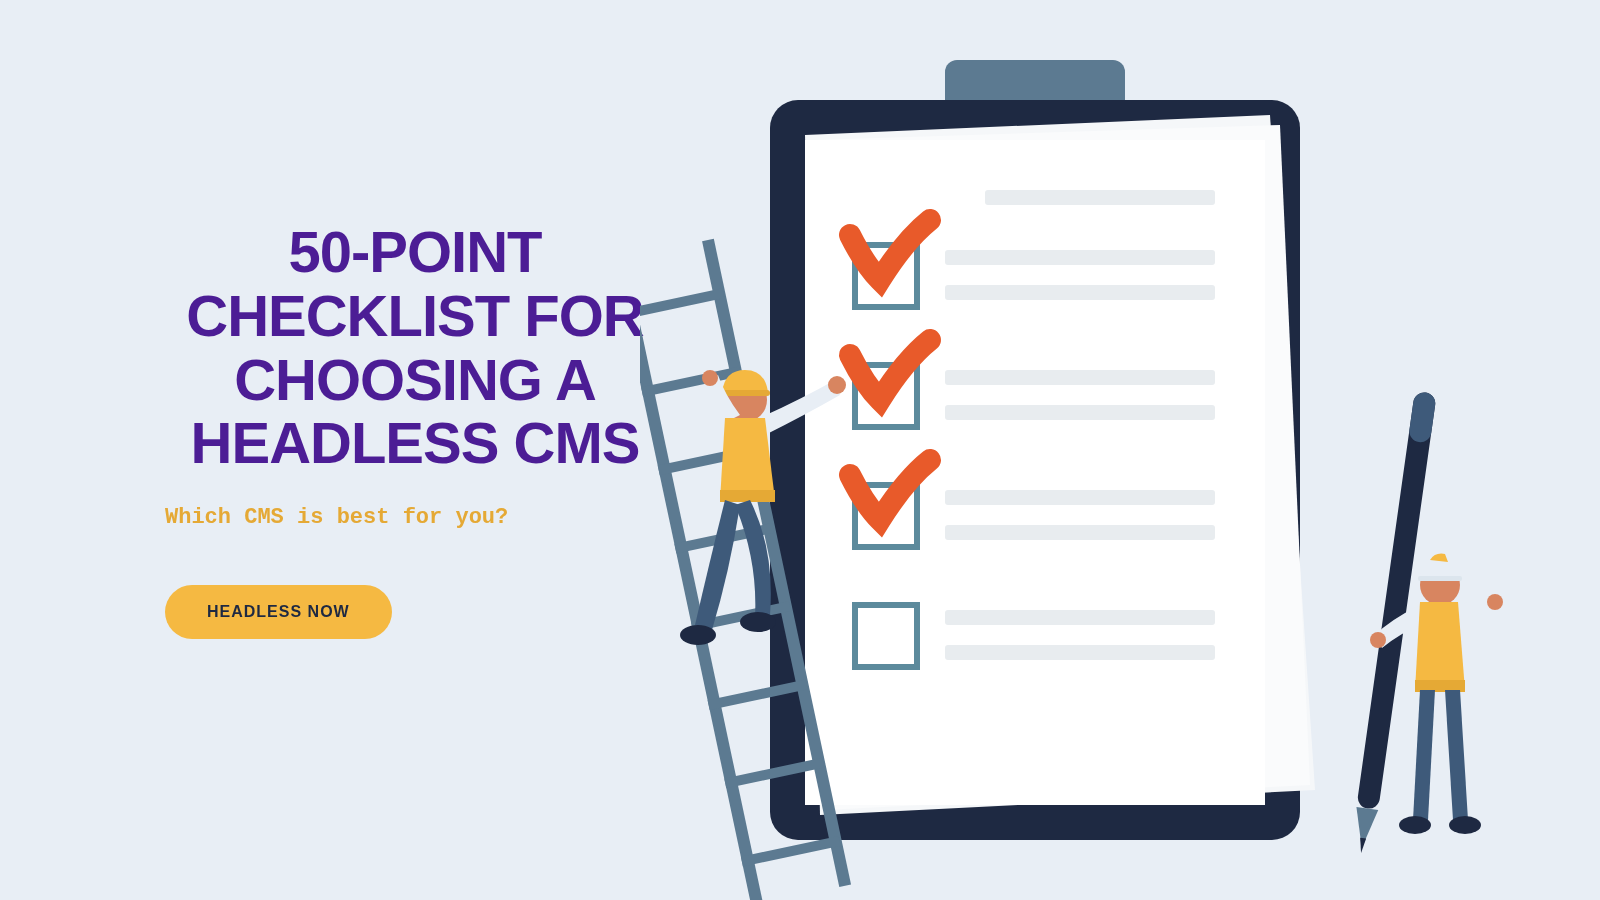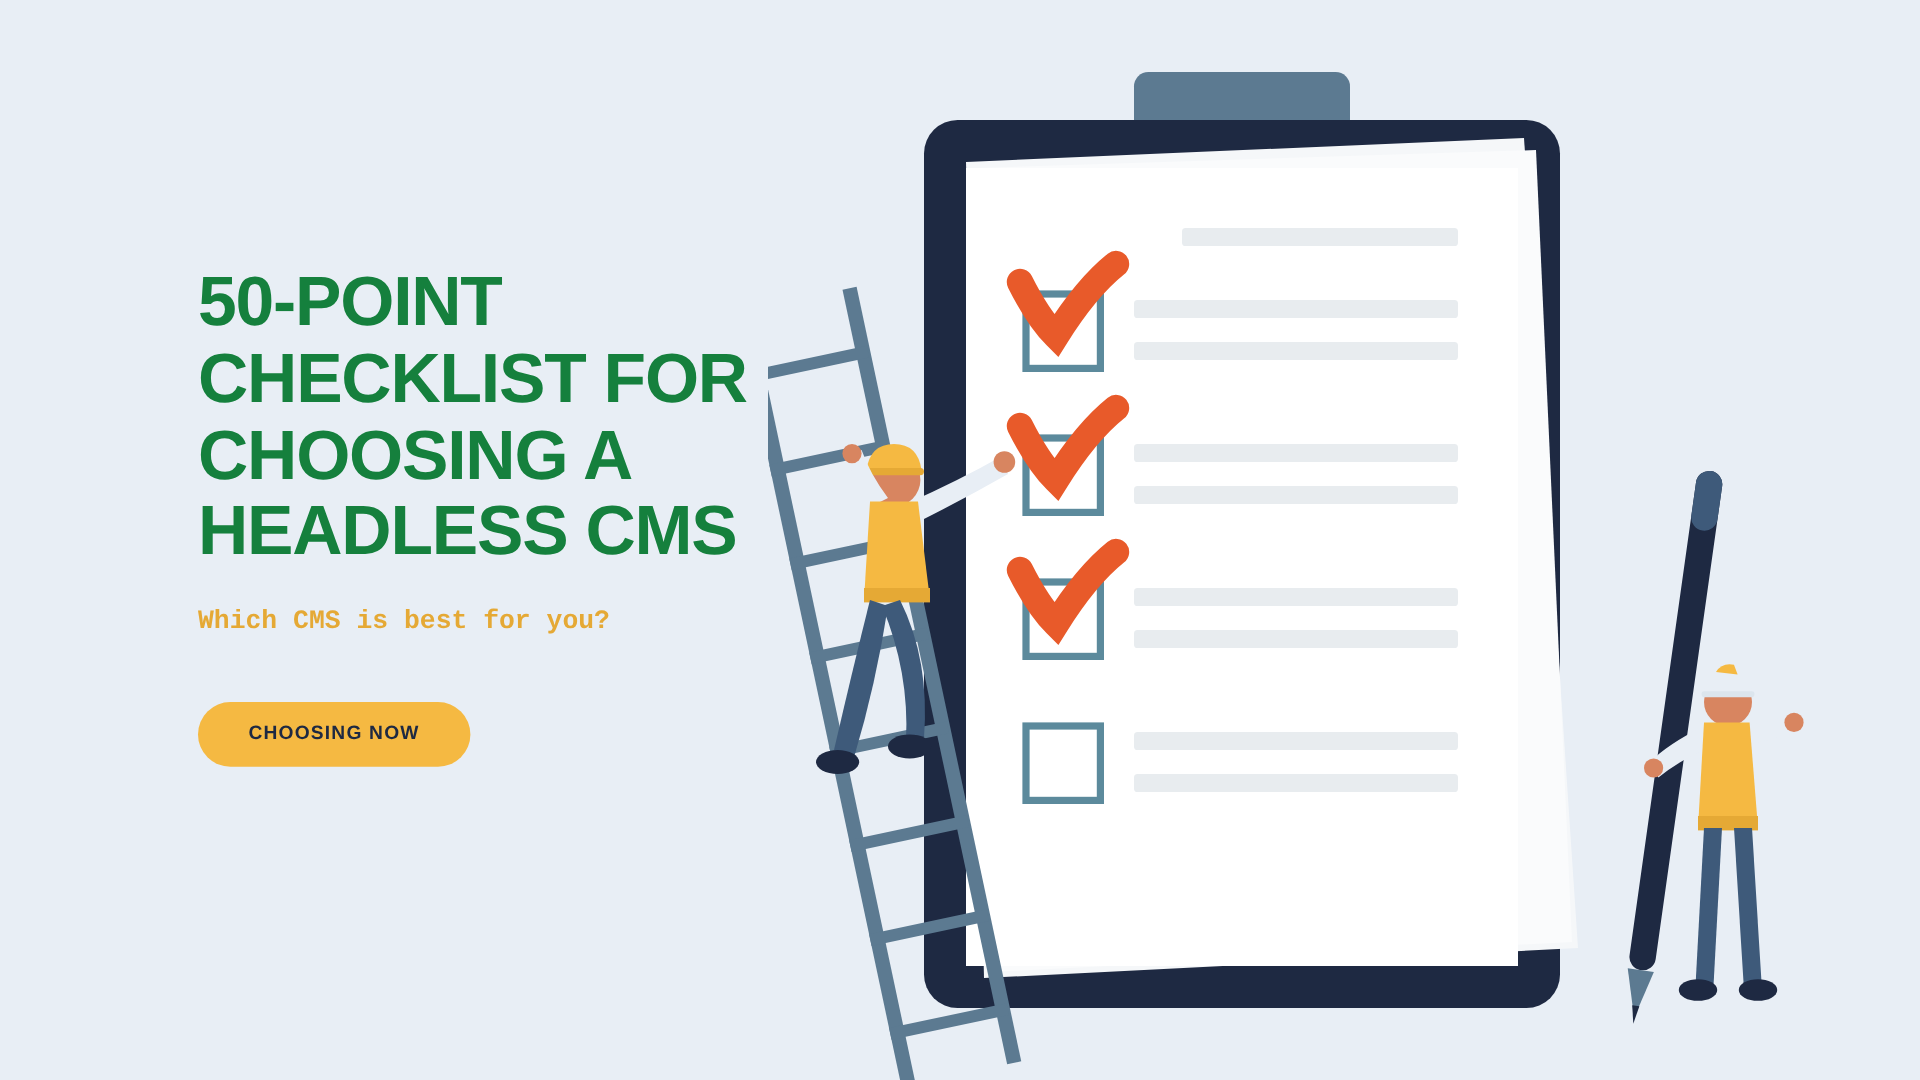--- a/index.html
+++ b/index.html
@@ -13,24 +13,25 @@
     }
     .content {
       position: absolute;
       left: 165px;
       top: 220px;
       max-width: 500px;
     }
     .title {
       font-size: 58px;
       font-weight: 800;
-      color: #15803d;
+      color: #4c1d95;
       line-height: 1.1;
       letter-spacing: -1px;
       margin-bottom: 30px;
+      text-align: center;
     }
     .subtitle {
       font-size: 22px;
       font-weight: 600;
       color: #e5a935;
       margin-bottom: 55px;
       font-family: Liberation Mono, monospace;
     }
     .cta-button {
       display: inline-block;
@@ -51,21 +52,21 @@
       width: 900px;
       height: 860px;
     }
   </style>
 </head>
 <body>
 
 <div class="content">
   <h1 class="title">50-POINT CHECKLIST FOR CHOOSING A HEADLESS CMS</h1>
   <p class="subtitle">Which CMS is best for you?</p>
-  <button class="cta-button">CHOOSING NOW</button>
+  <button class="cta-button">HEADLESS NOW</button>
 </div>
 
 <div class="illustration">
   <svg viewBox="0 0 900 860" xmlns="http://www.w3.org/2000/svg">
 
     <rect x="305" y="20" width="180" height="70" rx="12" fill="#5c7a91"></rect>
 
     <rect x="130" y="60" width="530" height="740" rx="28" fill="#1e2942"></rect>
 
     <polygon points="165,95 630,75 675,750 180,775" fill="#f5f7f9"></polygon>

